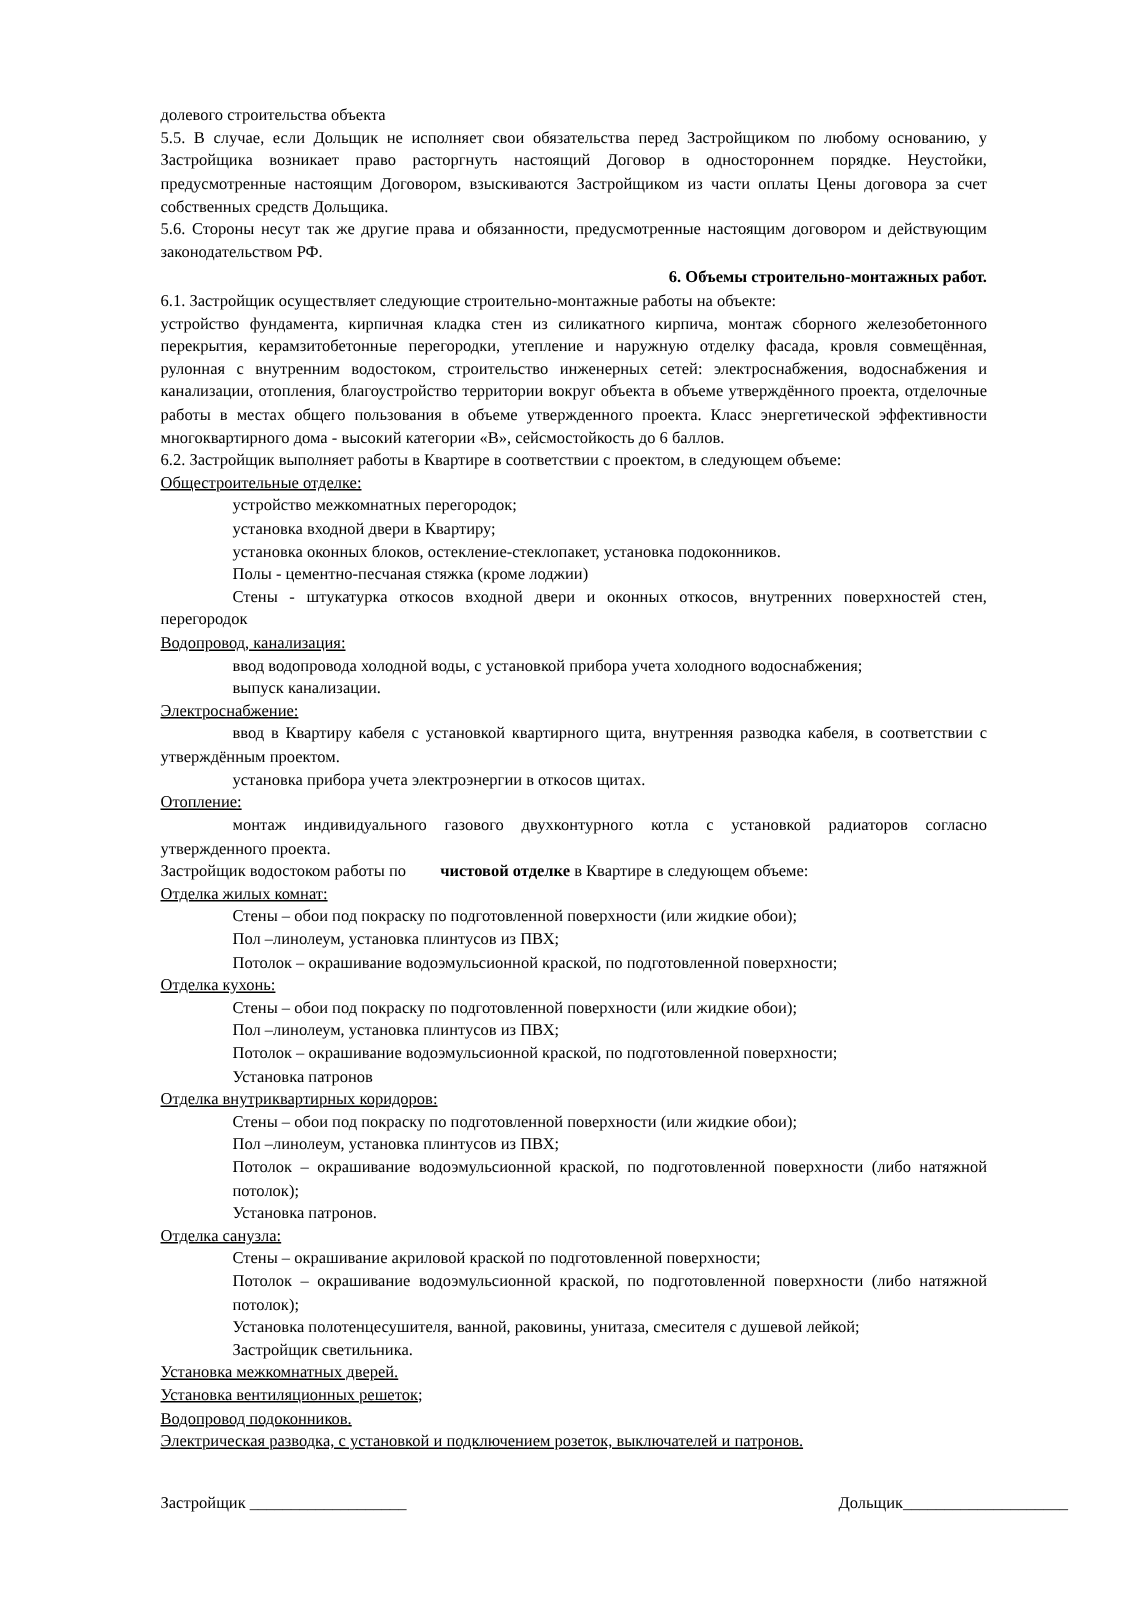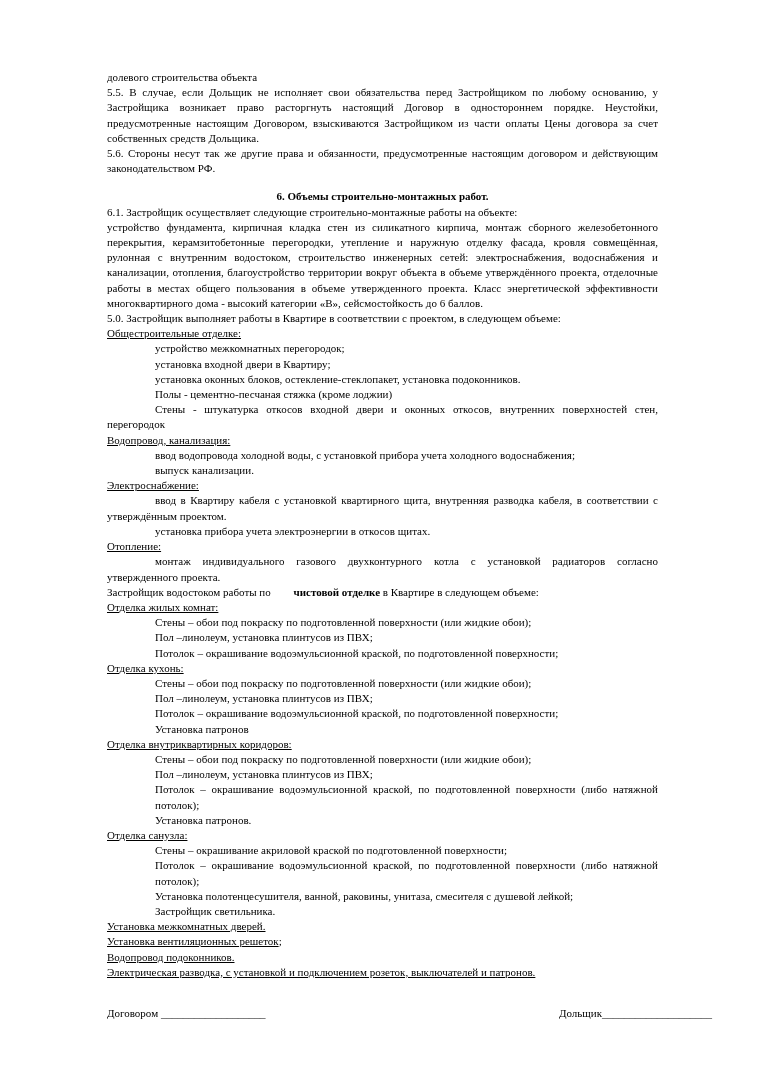--- a/index.html
+++ b/index.html
@@ -17,23 +17,23 @@
     width:551px;
     font-size:11px;
     line-height:15.2px;
   }
   p{margin:0;padding:0;}
   .j{text-align:justify;}
   .ind{text-indent:48px;text-align:justify;}
   .item{padding-left:48px;text-align:justify;}
   .hl span{text-decoration:underline;}
   .heading{
-    text-align:center;
+    text-align:right;
     font-weight:bold;
-    margin-top:13px;
+    margin-top:2px;
   }
   .bold{font-weight:bold;margin-left:20px;}
   .sig-row{
     display:flex;
     justify-content:space-between;
     width:605px;
     margin-top:26px;
   }
   .sig-row .sig{white-space:nowrap;}
 </style>
@@ -43,21 +43,21 @@
 <div class="page">
 
   <p class="j">долевого строительства объекта</p>
   <p class="j">5.5. В случае,  если Дольщик не исполняет свои обязательства перед Застройщиком по любому основанию, у Застройщика возникает право расторгнуть настоящий Договор в одностороннем порядке. Неустойки, предусмотренные настоящим Договором, взыскиваются Застройщиком из части оплаты Цены договора за счет собственных средств Дольщика.</p>
   <p class="j">5.6. Стороны несут так же другие права и обязанности, предусмотренные настоящим договором и действующим законодательством РФ.</p>
 
   <p class="heading">6. Объемы строительно-монтажных работ.</p>
 
   <p class="j">6.1. Застройщик осуществляет следующие строительно-монтажные работы на объекте:</p>
   <p class="j">устройство фундамента, кирпичная кладка стен из силикатного кирпича, монтаж сборного железобетонного перекрытия, керамзитобетонные перегородки,  утепление и наружную отделку фасада, кровля совмещённая, рулонная с внутренним водостоком, строительство инженерных сетей:  электроснабжения, водоснабжения и канализации, отопления, благоустройство территории вокруг объекта в объеме утверждённого проекта, отделочные работы в местах общего пользования в объеме утвержденного проекта. Класс энергетической эффективности многоквартирного дома -  высокий  категории «В», сейсмостойкость до 6 баллов.</p>
-  <p class="j">5.0. Застройщик выполняет работы в Квартире в соответствии с проектом, в следующем объеме:</p>
+  <p class="j">6.2. Застройщик выполняет работы в Квартире в соответствии с проектом, в следующем объеме:</p>
 
   <p class="hl"><span>Общестроительные отделке:</span></p>
   <p class="item">устройство межкомнатных перегородок;</p>
   <p class="item">установка входной двери в Квартиру;</p>
   <p class="item">установка оконных блоков, остекление-стеклопакет, установка подоконников.</p>
   <p class="item">Полы - цементно-песчаная стяжка (кроме лоджии)</p>
   <p class="ind">Стены - штукатурка откосов входной двери и оконных откосов, внутренних поверхностей стен, перегородок</p>
 
   <p class="hl"><span>Водопровод, канализация:</span></p>
   <p class="item">ввод водопровода холодной воды, с установкой прибора учета холодного водоснабжения;</p>
@@ -94,17 +94,17 @@
   <p class="item">Потолок – окрашивание водоэмульсионной краской, по подготовленной поверхности (либо натяжной потолок);</p>
   <p class="item">Установка полотенцесушителя, ванной, раковины, унитаза, смесителя с душевой лейкой;</p>
   <p class="item">Застройщик светильника.</p>
 
   <p class="hl"><span>Установка межкомнатных дверей.</span></p>
   <p class="hl"><span>Установка вентиляционных решеток</span><span style="text-decoration:none">;</span></p>
   <p class="hl"><span>Водопровод подоконников.</span></p>
   <p class="hl"><span>Электрическая разводка, с установкой и подключением розеток, выключателей и патронов.</span></p>
 
   <div class="sig-row">
-    <span class="sig"><span>Договором </span><span>___________________</span></span>
+    <span class="sig"><span>Застройщик </span><span>___________________</span></span>
     <span class="sig"><span>Дольщик</span><span>____________________</span></span>
   </div>
 
 </div>
 
 </body></html>

